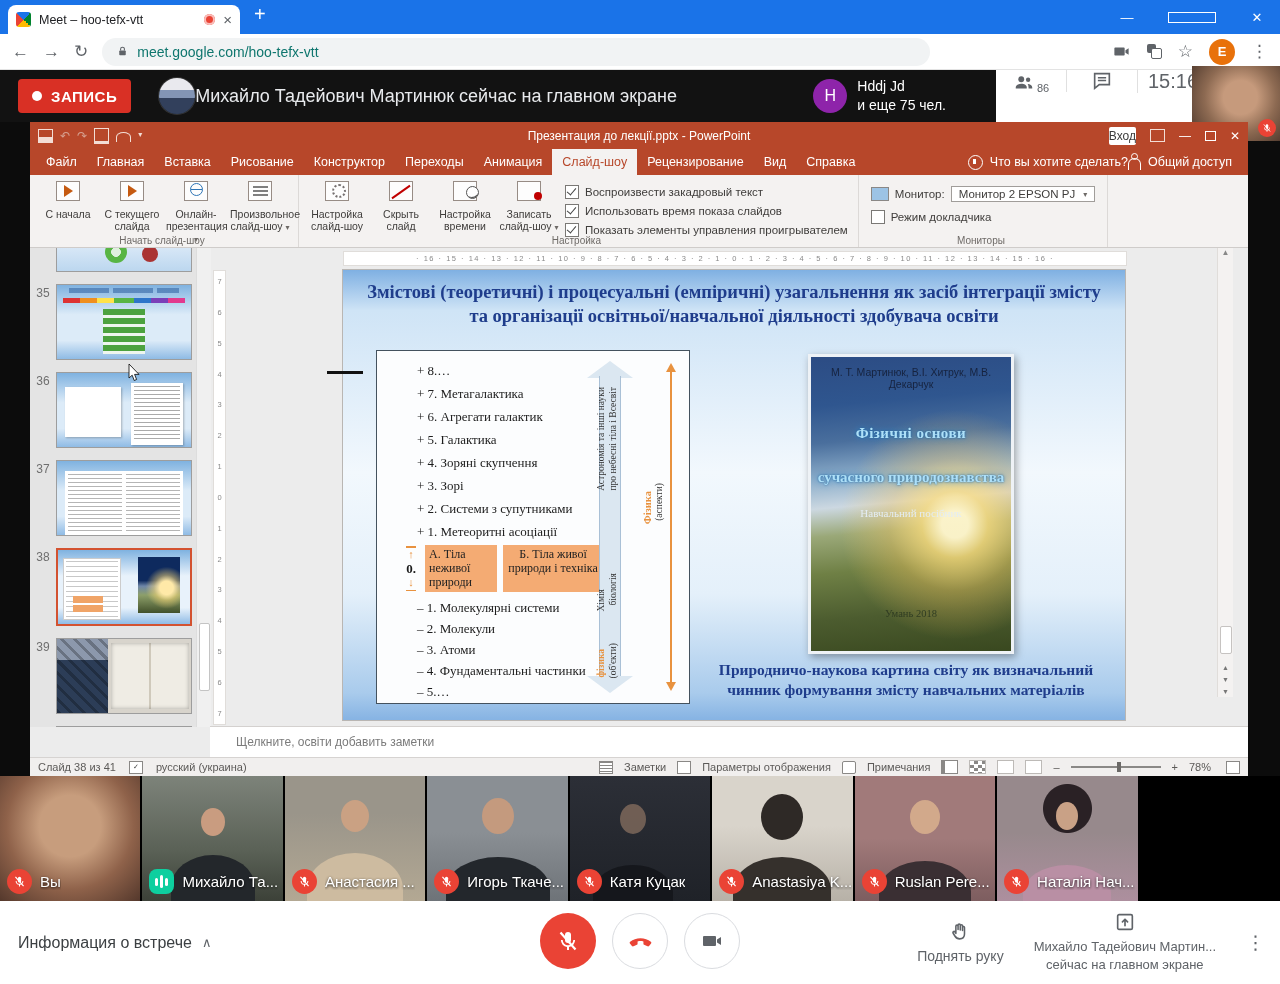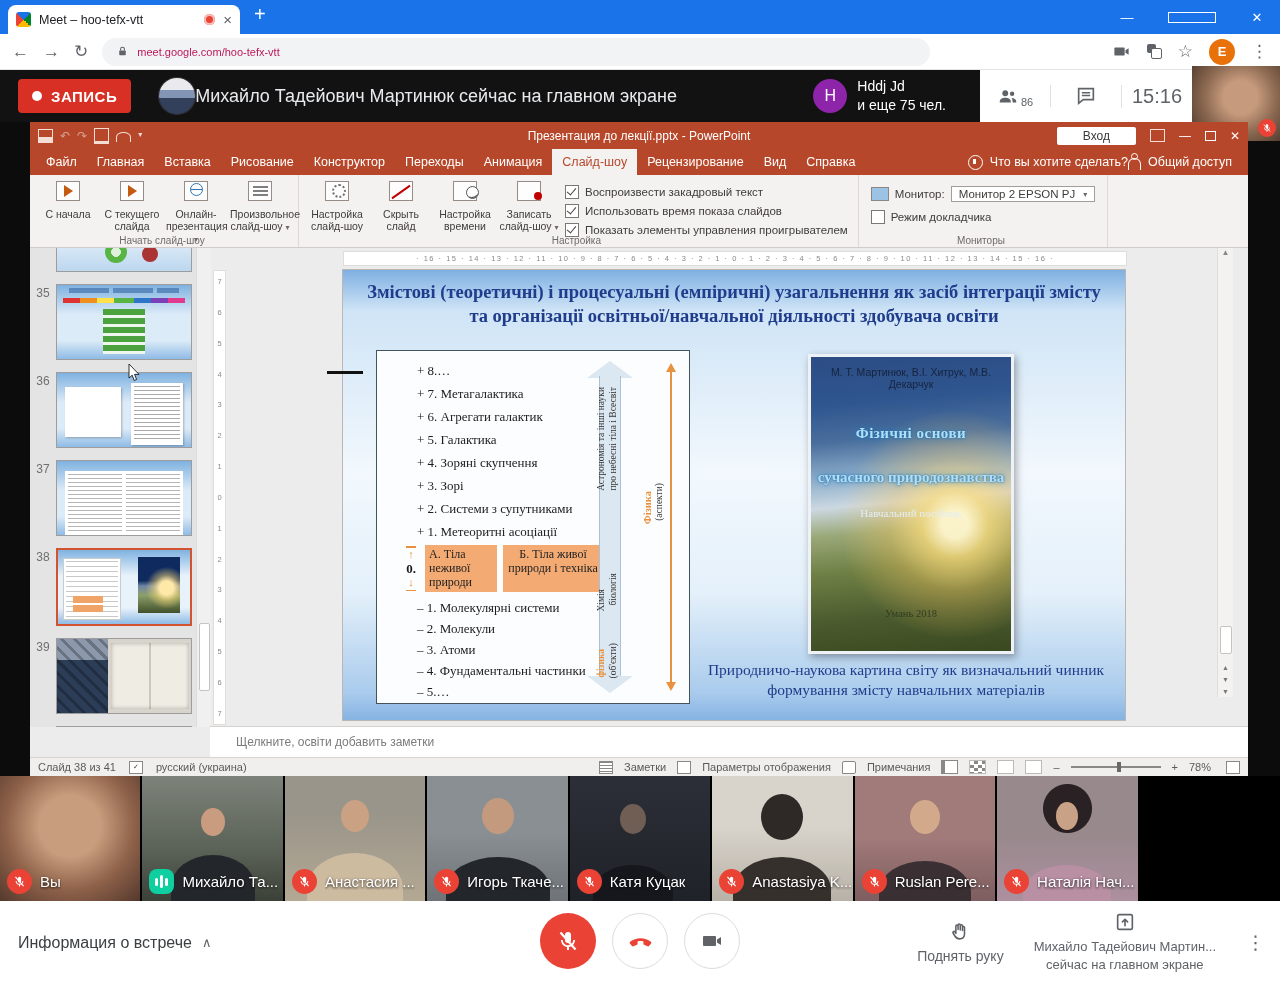--- a/index.html
+++ b/index.html
@@ -13,59 +13,59 @@
   .recdot{width:11px;height:11px;border-radius:50%;background:#ea4335;box-shadow:inset 0 0 0 2px #f9bdb9}
   .tabclose{color:#5f6368;font-size:15px;line-height:1}
   .newtab{position:absolute;left:254px;top:3px;color:#fff;font-size:20px;font-weight:400}
   .winctl{position:absolute;right:0;top:0;height:34px;display:flex;align-items:center}
   .winctl span{width:46px;text-align:center;color:#fff;font-size:13px}
   .wrestore{display:inline-block;width:10px;height:9px;border:1.5px solid #fff;margin:0 18px}
   #addr{position:absolute;top:34px;left:0;right:0;height:36px;background:#fff;display:flex;align-items:center;gap:14px;padding:0 12px;box-sizing:border-box;border-bottom:1px solid #e3e3e3}
   .navg{font-size:17px;color:#5f6368}
   .urlpill{flex:1;max-width:800px;height:28px;background:#f1f3f4;border-radius:14px;display:flex;align-items:center;gap:8px;padding:0 14px}
   .urlpill .lock{width:13px;height:13px;color:#5f6368}
-  .urltext{font-size:11px;color:#be185d}
+  .urltext{font-size:14px;color:#0f766e}
   .addricons{display:flex;align-items:center;gap:16px;margin-left:auto}
   .addricons .g{color:#5f6368;font-size:17px}
   .addricons svg{width:19px;height:19px;color:#5f6368}
   .tric{width:15px;height:15px;position:relative}
   .tric::before{content:"";position:absolute;left:0;top:0;width:9px;height:9px;border-radius:2px;background:#5f6368}
   .tric::after{content:"";position:absolute;right:0;bottom:0;width:9px;height:9px;border-radius:2px;border:1.5px solid #5f6368;background:#fff}
   .pavatarE{width:26px;height:26px;border-radius:50%;background:#e8710a;color:#fff;font-size:13px;font-weight:700;display:flex;align-items:center;justify-content:center}
   
   #mhead{position:absolute;top:70px;left:0;right:0;height:52px;background:#121212;display:flex;align-items:center}
   .recbtn{margin-left:18px;height:34px;background:#d93025;border-radius:4px;display:flex;align-items:center;gap:9px;padding:0 14px;color:#fff;font-size:15px;font-weight:700;letter-spacing:.5px}
   .recbtn .dot{width:10px;height:10px;border-radius:50%;background:#fff}
   .pavatar{width:36px;height:36px;border-radius:50%;margin-left:28px;background:linear-gradient(180deg,#e9e9ee 0 34%,#8395b5 34% 55%,#32405c 55%);box-shadow:0 0 0 1px #333}
   .banner{color:#e8eaed;font-size:18px;white-space:nowrap}
   .hostchip{position:absolute;right:334px;top:0;height:52px;display:flex;align-items:center;gap:10px}
   .havatar{width:34px;height:34px;border-radius:50%;background:#8e24aa;color:#fff;font-size:16px;font-weight:500;display:flex;align-items:center;justify-content:center}
   .hostlines{color:#fff;font-size:14px;line-height:1.35;white-space:nowrap}
-  .whitepanel{position:absolute;right:88px;top:0;width:212px;height:52px;background:#fff;display:flex;align-items:center}
+  .whitepanel{position:absolute;right:72px;top:0;width:212px;height:52px;background:#fff;display:flex;align-items:flex-start}
   .wcell{flex:1;display:flex;align-items:center;justify-content:center;gap:2px;border-left:1px solid #e0e0e0}
   .wcell:first-child{border-left:none}
   .wcell svg{width:22px;height:22px;color:#5f6368}
   .pcount{font-size:11px;color:#5f6368;align-self:flex-start;margin-top:12px}
   .wtime{font-size:20px;color:#5f6368}
   #selfview{position:absolute;right:0;top:66px;width:88px;height:75px;background:radial-gradient(circle at 55% 42%,#c69a7c 0 26%,#8d6a52 55%,#463228 100%)}
   #selfview .svlabel{position:absolute;left:6px;bottom:4px;color:#fff;font-size:13px;text-shadow:0 1px 2px rgba(0,0,0,.9)}
   #selfview .svmic{position:absolute;right:4px;bottom:4px;width:18px;height:18px;border-radius:50%;background:#ea4335;display:flex;align-items:center;justify-content:center}
   #selfview .svmic svg{width:10px;height:10px;color:#fff}
   
   #ppt{position:absolute;left:30px;right:32px;top:122px;height:654px;background:#fff}
   .ptitle{position:absolute;top:0;left:0;right:0;height:27px;background:#b7472a;display:flex;align-items:center;padding:0 8px;gap:7px}
   .qat{width:13px;height:12px;position:relative}
   .q-save{border:1.5px solid #f3ddd5;background:linear-gradient(180deg,transparent 55%,#f3ddd5 55%)}
   .q-und{color:#d6a090;font-size:12px;line-height:12px;width:auto}
   .q-scr{border:1.5px solid #f3ddd5;border-bottom-width:3px}
   .q-tch{border-radius:50% 50% 0 0;border:1.5px solid #f3ddd5;border-bottom:none;height:9px;margin-top:3px}
   .q-car{color:#f3ddd5;font-size:8px;width:auto}
   .ptname{position:absolute;left:0;right:0;text-align:center;color:#fff;font-size:12px;pointer-events:none}
   .ptr{margin-left:auto;display:flex;align-items:center;gap:14px;z-index:2}
-  .signin{background:#fff;color:#3b3b3b;font-size:12px;padding:2px 26px;border-radius:2px}
+  .signin{background:#fff;color:#3b3b3b;font-size:12px;padding:2px 0;border-radius:2px}
   .ribopt{width:13px;height:11px;border:1.5px solid #f3ddd5}
   .pwc{color:#fff;font-size:12px}
   .prestore{display:inline-block;width:9px;height:8px;border:1.5px solid #fff}
   .pmenu{position:absolute;top:27px;left:0;right:0;height:26px;background:#b7472a;display:flex;align-items:stretch;padding-left:6px;color:#fff;font-size:12.5px}
   .mtab{display:flex;align-items:center;padding:0 10px;white-space:nowrap}
   .mtab.active{background:#f4f2f1;color:#b7472a;font-weight:400}
   .bulb{width:13px;height:13px;border:1.5px solid #fff;border-radius:50%;margin:0 7px 0 12px;position:relative;align-self:center}
   .bulb::after{content:"";position:absolute;left:4px;top:3px;width:3px;height:5px;background:#fff}
   .tellme{display:flex;align-items:center;white-space:nowrap}
   .share{margin-left:auto;display:flex;align-items:center;gap:7px;padding-right:16px;white-space:nowrap}
@@ -152,21 +152,21 @@
   .oarrow{position:absolute;right:13px;top:12px;bottom:12px;width:10px}
   .oarrow .oline{position:absolute;left:4px;width:2px;top:7px;bottom:7px;background:#e8923f}
   .oarrow .ou{position:absolute;top:0;left:0;border-left:5px solid transparent;border-right:5px solid transparent;border-bottom:9px solid #e8923f}
   .oarrow .od{position:absolute;bottom:0;left:0;border-left:5px solid transparent;border-right:5px solid transparent;border-top:9px solid #e8923f}
   .book{position:absolute;left:465px;top:84px;width:206px;height:300px;border:3px solid #eef2f6;box-shadow:2px 3px 8px rgba(0,0,0,.35);box-sizing:border-box;background:radial-gradient(circle at 72% 57%,rgba(255,246,205,.95) 0 6%,rgba(255,222,125,.75) 15%,rgba(255,202,95,.35) 30%,transparent 52%),linear-gradient(175deg,#2c4c84 0%,#2f568f 16%,#4a6f9d 28%,#8fb0cc 40%,#ccd8e1 49%,#9aa878 58%,#6f8045 70%,#4c5c2f 85%,#39481f 100%)}
   .bauth{position:absolute;top:9px;left:4px;right:4px;text-align:center;font-size:10.5px;color:#16233f;font-family:"Liberation Sans",sans-serif}
   .bt1{position:absolute;top:68px;left:0;right:0;text-align:center;font-size:15px;font-weight:700;letter-spacing:.5px;color:#aee0f8;text-shadow:0 0 6px #2e86c8,0 0 2px #1c5a92}
   .bt2{position:absolute;top:112px;left:0;right:0;text-align:center;font-size:15px;font-weight:700;color:#aee0f8;text-shadow:0 0 6px #2e86c8,0 0 2px #1c5a92}
   .bsub{position:absolute;top:150px;left:0;right:0;text-align:center;font-size:11px;color:#e4edf3}
   .bfoot{position:absolute;bottom:32px;left:0;right:0;text-align:center;font-size:10.5px;color:#303d22}
-  .caption{position:absolute;left:352px;right:8px;top:390px;text-align:center;font-weight:400;font-size:15.5px;color:#1f3d8c;line-height:1.3}
+  .caption{position:absolute;left:352px;right:8px;top:390px;text-align:center;font-weight:700;font-size:15.5px;color:#1f3d8c;line-height:1.3}
   .rscroll{position:absolute;right:0;top:0;bottom:30px;width:15px;background:#f4f2f1;border-left:1px solid #e0ddda;text-align:center;font-size:8px;color:#888}
   .rsthumb{position:absolute;left:2px;top:378px;width:10px;height:26px;background:#fff;border:1px solid #c6c3c1;border-radius:2px}
   .rsbot{position:absolute;bottom:2px;left:0;right:0;display:flex;flex-direction:column;gap:5px;font-size:7px;color:#777}
   .notes{position:absolute;left:180px;right:0;bottom:0;height:30px;background:#fff;border-top:1px solid #d4d1cf;font-size:12px;color:#7b7b7b;line-height:30px;padding-left:26px}
   .pstatus{position:absolute;bottom:0;left:0;right:0;height:19px;background:#f1efee;border-top:1px solid #d6d3d1;display:flex;align-items:center;font-size:11px;color:#5c5a58;padding:0 8px;gap:13px;box-sizing:border-box}
   .proof{width:12px;height:11px;border:1px solid #8a8886;background:#fff;font-size:7px;line-height:10px;text-align:center;color:#444}
   .psr{margin-left:auto;display:flex;align-items:center;gap:11px}
   .sic{width:12px;height:11px;border:1px solid #8a8886;background:#fff}
   .sic.lines{background:repeating-linear-gradient(180deg,#8a8886 0 1px,#fff 1px 3px)}
   .sic.bub{border-radius:2px 2px 2px 0}

